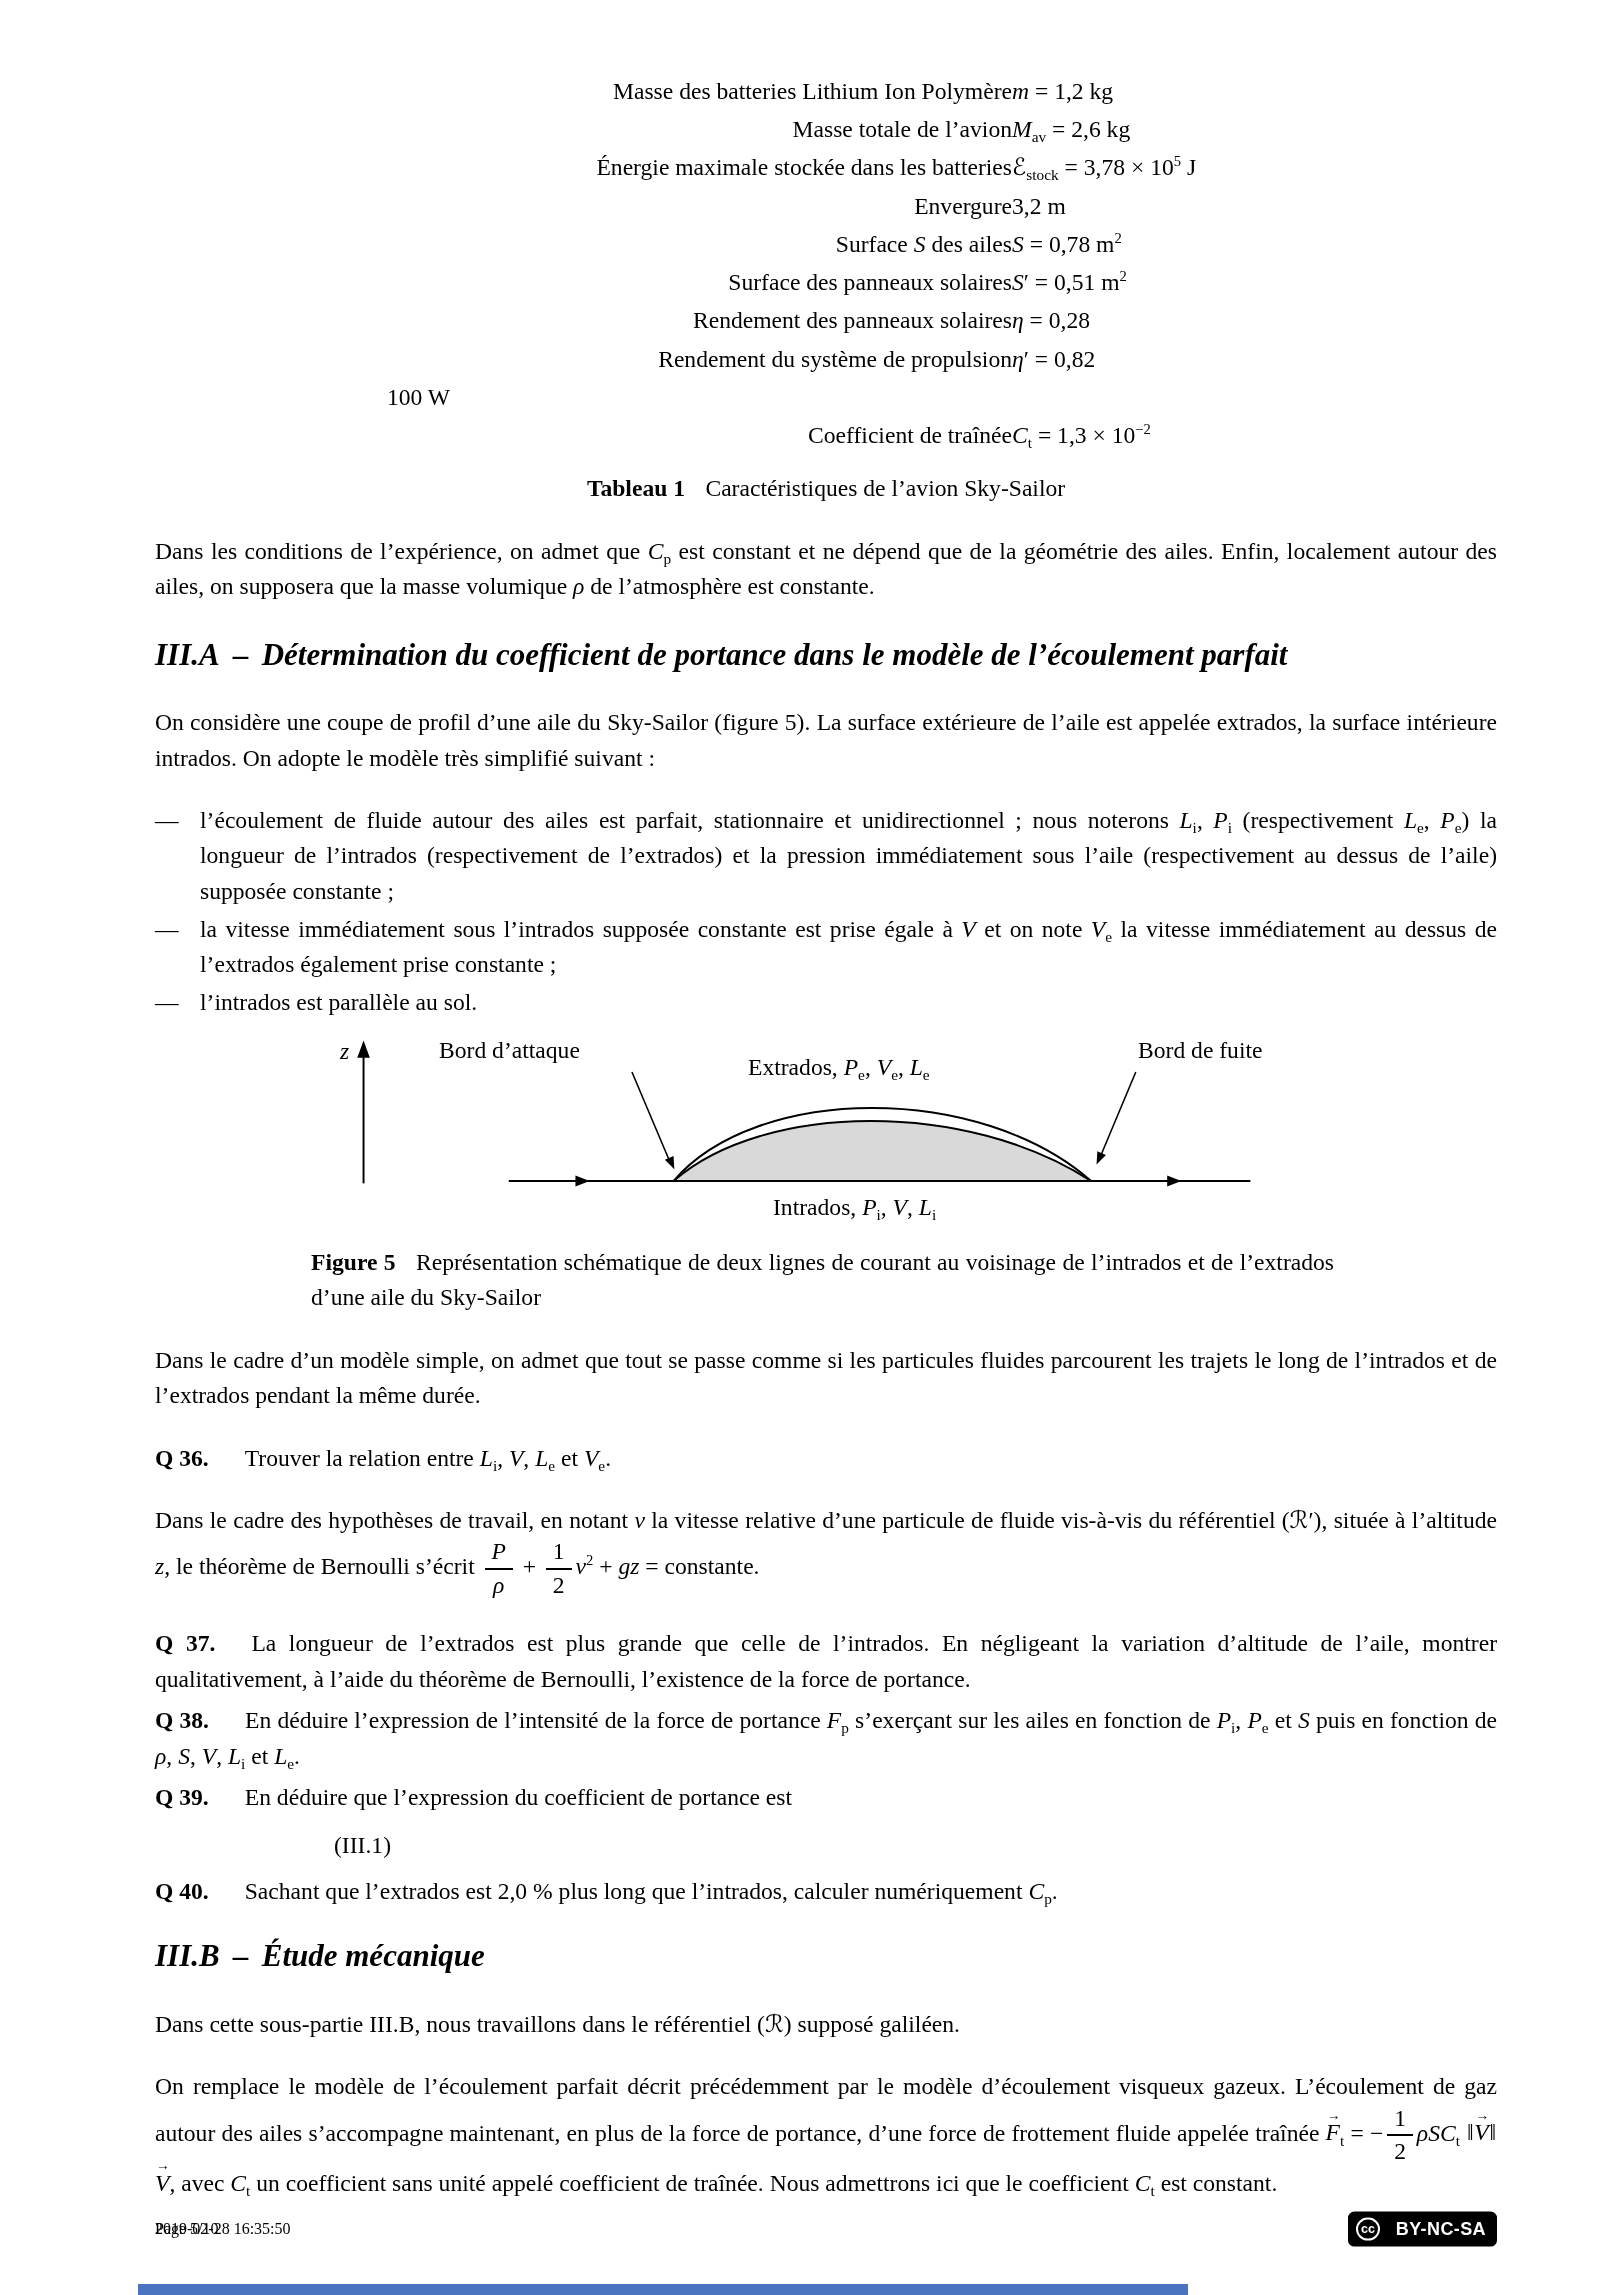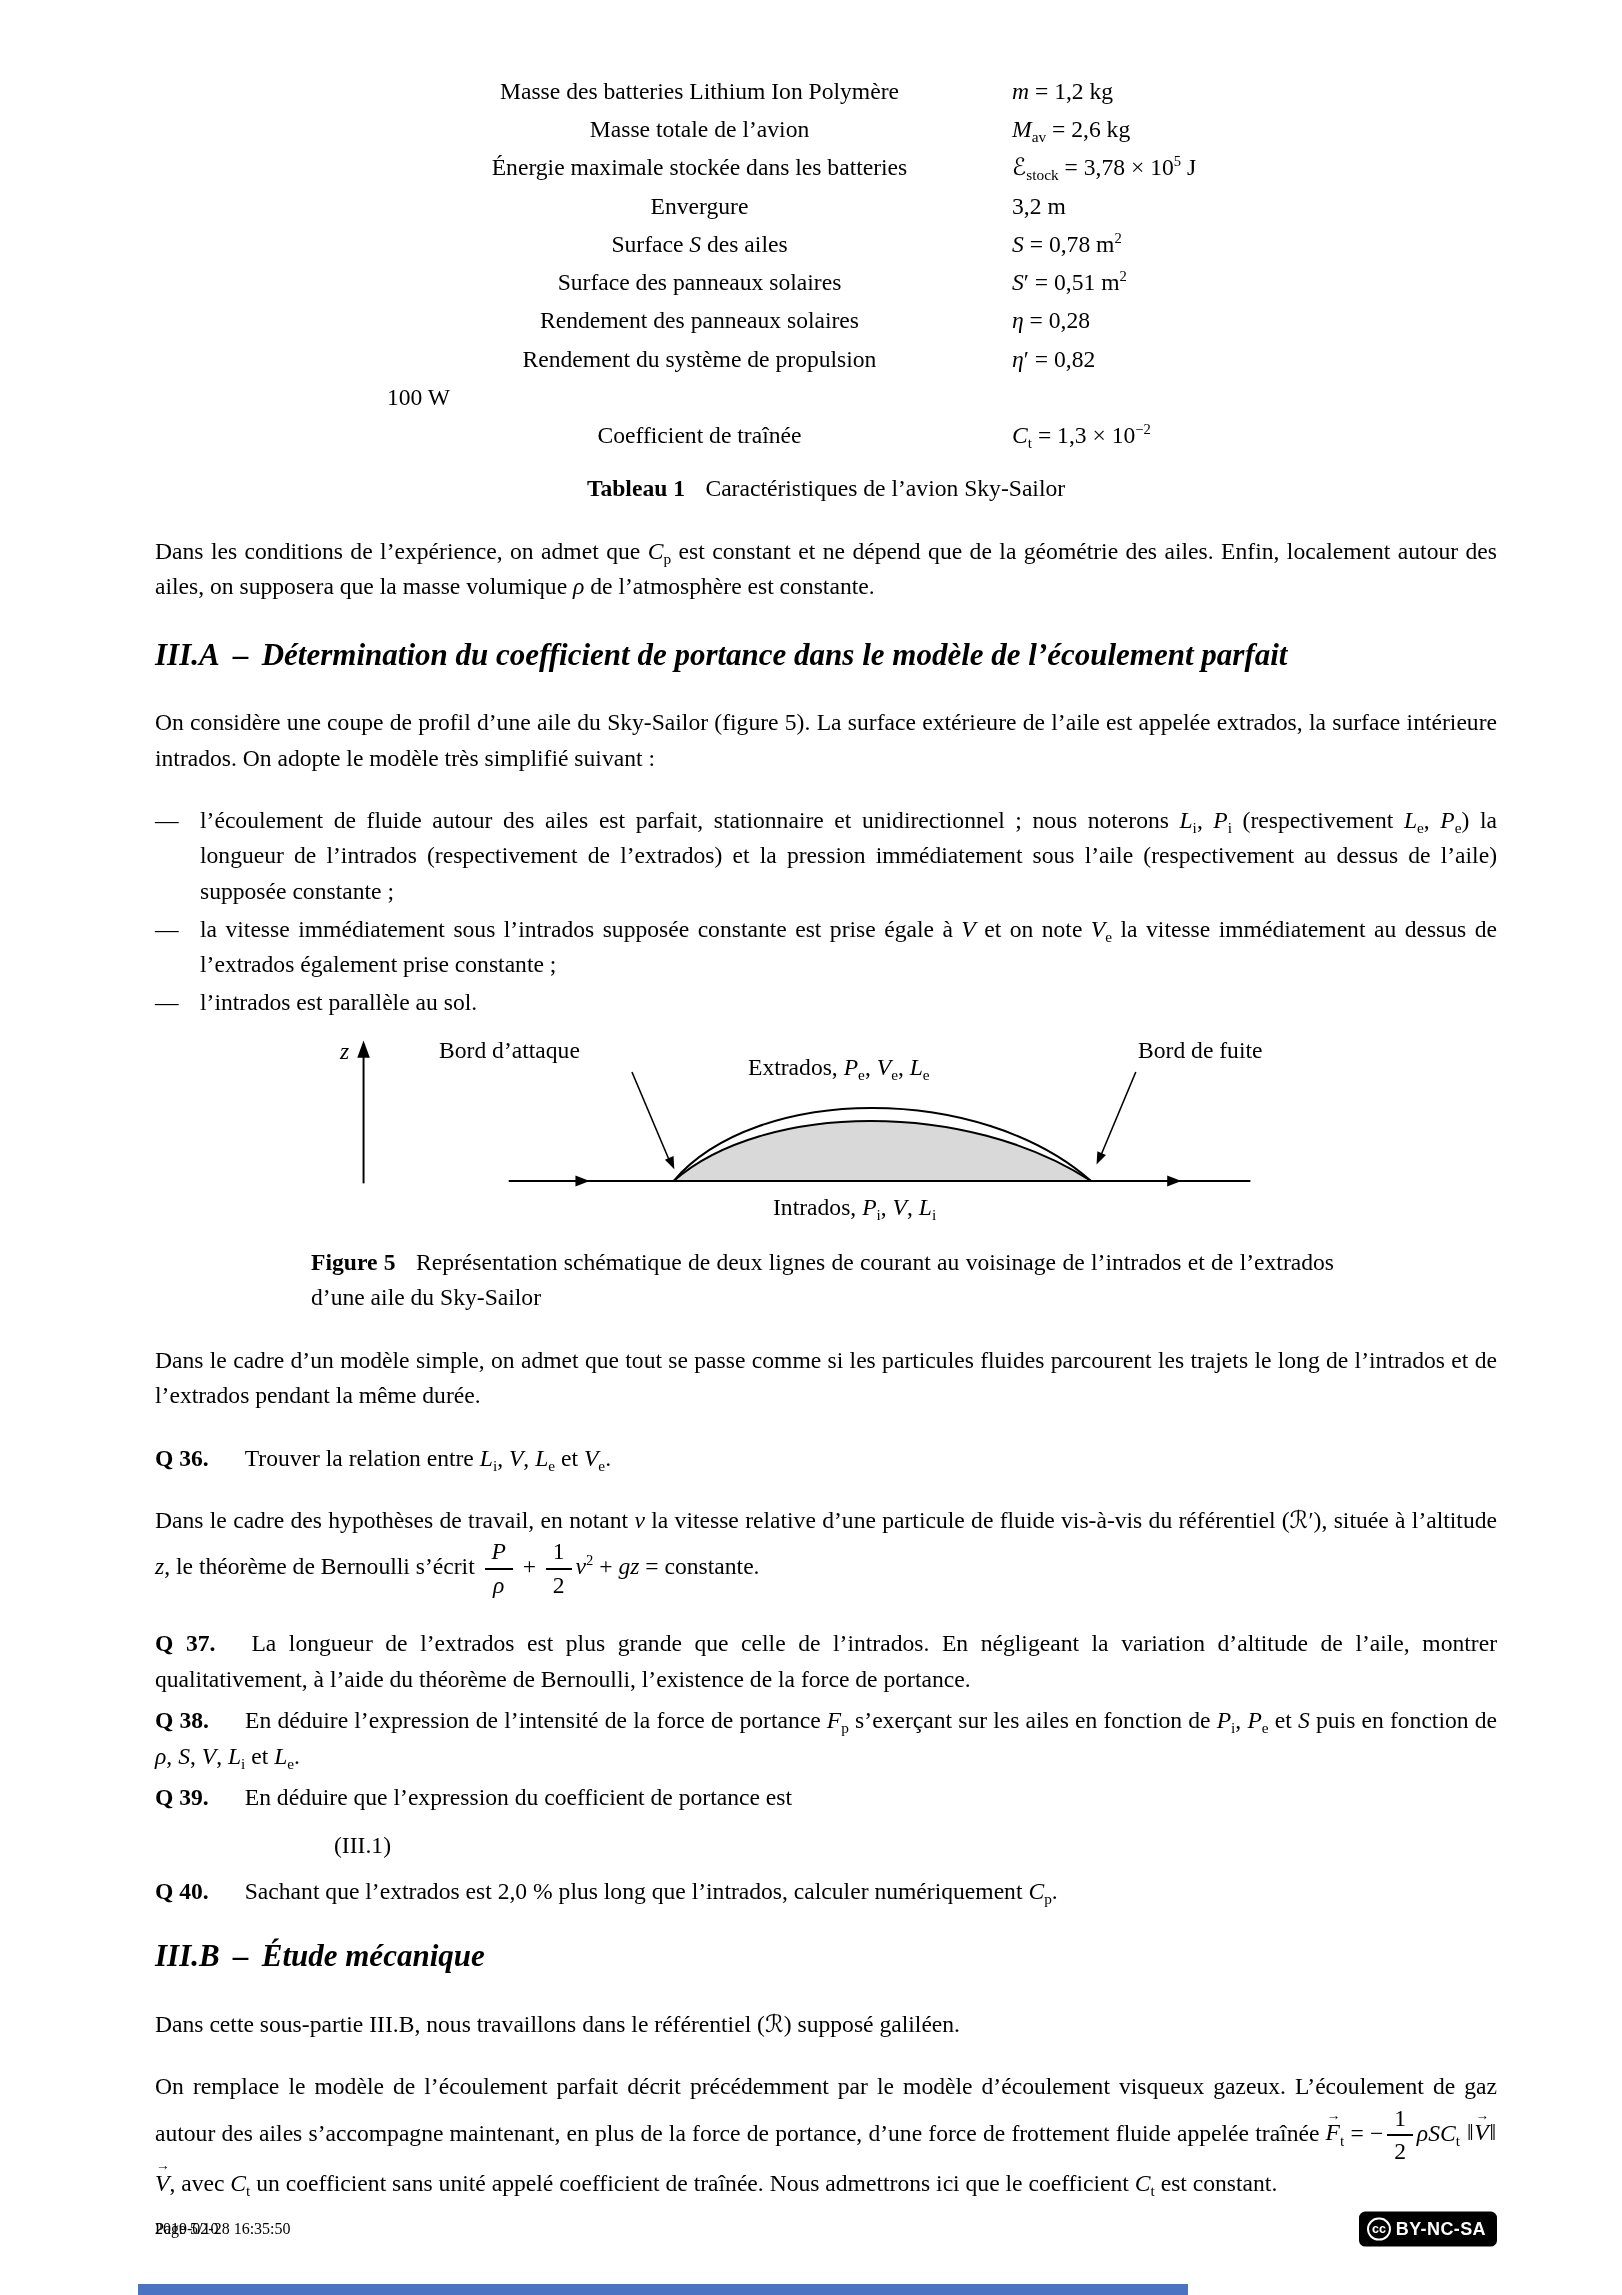--- a/index.html
+++ b/index.html
@@ -4,21 +4,21 @@
 <style>
   *{margin:0;padding:0;box-sizing:border-box}
   body{background:#ffffff}
   .page{position:relative;width:1623px;height:2295px;background:#ffffff;color:#000;
     font-family:"Liberation Serif","DejaVu Serif","DejaVu Sans",serif;
     font-size:23.6px;line-height:1.5;overflow:hidden}
   .content{position:absolute;left:155px;top:72px;width:1342px;text-align:justify}
 
   .spec-table{margin-left:232px}
   .trow{display:flex;line-height:1.62}
-  .tlabel{width:625px;flex:none;text-align:center}
+  .tlabel{width:625px;flex:none;text-align:right}
   .tvalue{flex:1;text-align:left}
 
   .table-caption{text-align:center;margin:17.3px 0 27px}
   .cap-label{font-weight:bold}
   .cap-gap{display:inline-block;width:20.4px}
 
   p.body{margin:27px 0}
   .section-heading{font-weight:bold;font-style:italic;font-size:31px;margin:23.6px 0 7.9px;text-align:left}
   .sec-dash{display:inline-block;margin:0 13.3px}
 
@@ -60,21 +60,21 @@
 
   .vec{position:relative;display:inline-block}
   .vec::after{content:"\2192";position:absolute;left:50%;transform:translateX(-45%);
     top:-0.72em;font-size:0.58em;font-style:normal}
   .norm{padding:0 0.8px}
 
   .footer{position:absolute;left:155px;right:126px;bottom:44px;height:44px}
   .footer-timestamp{position:absolute;left:0;top:50%;transform:translateY(-50%);font-size:16px}
   .footer-page{position:absolute;left:0;right:0;text-align:left;top:50%;transform:translateY(-50%);font-size:16px}
   .cc-badge{position:absolute;right:0;top:50%;transform:translateY(-50%);background:#000;color:#fff;
-    display:flex;align-items:center;gap:5px;padding:3.9px 11px 3.9px 8.6px;border-radius:6.3px;
+    display:flex;align-items:center;gap:16px;padding:3.9px 11px 3.9px 8.6px;border-radius:6.3px;
     font-family:"Liberation Sans","DejaVu Sans",sans-serif;font-weight:bold;font-size:18px;letter-spacing:0.4px}
   .cc-logo{width:23.6px;height:23.6px;border:2.4px solid #fff;border-radius:50%;display:flex;
     align-items:center;justify-content:center;font-size:12.6px;font-weight:bold;letter-spacing:0;flex:none}
   .bottom-strip{position:absolute;left:138px;bottom:0;width:1050px;height:11px}
 </style>
 </head>
 <body>
 
 <div class="page">
   <div class="content">

